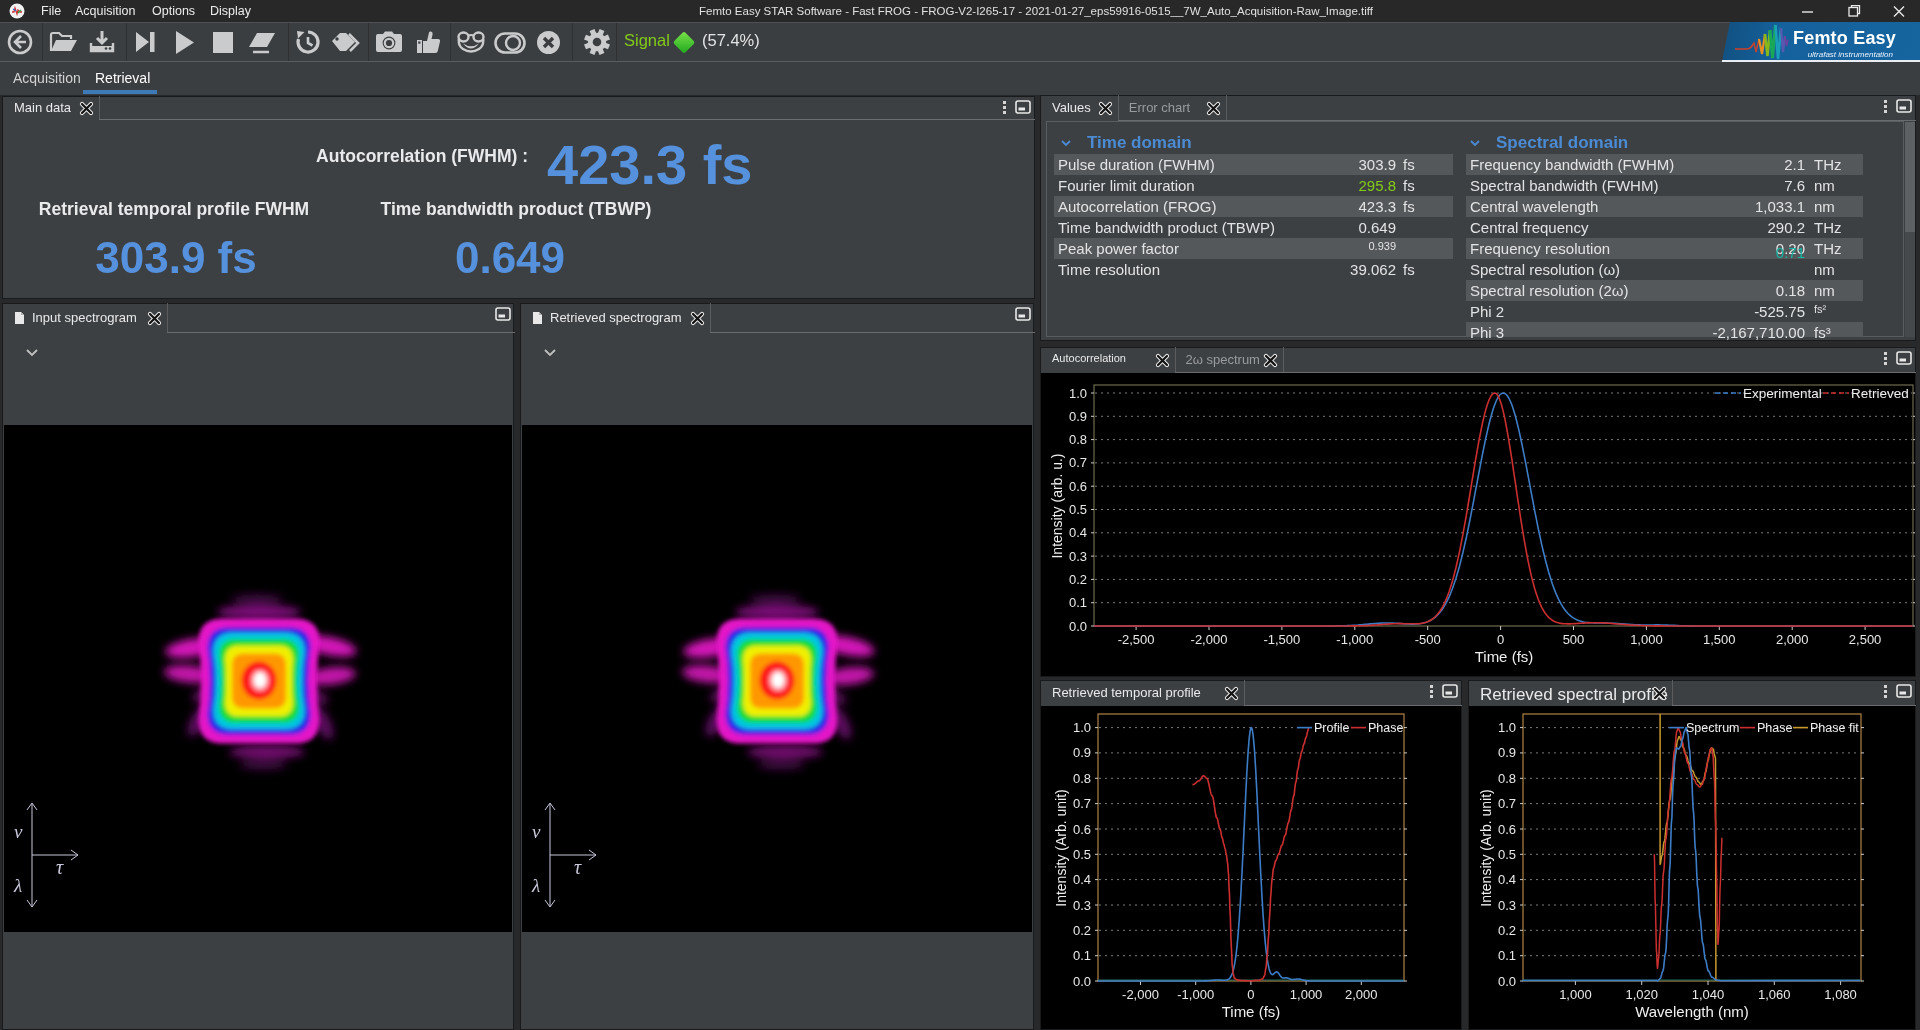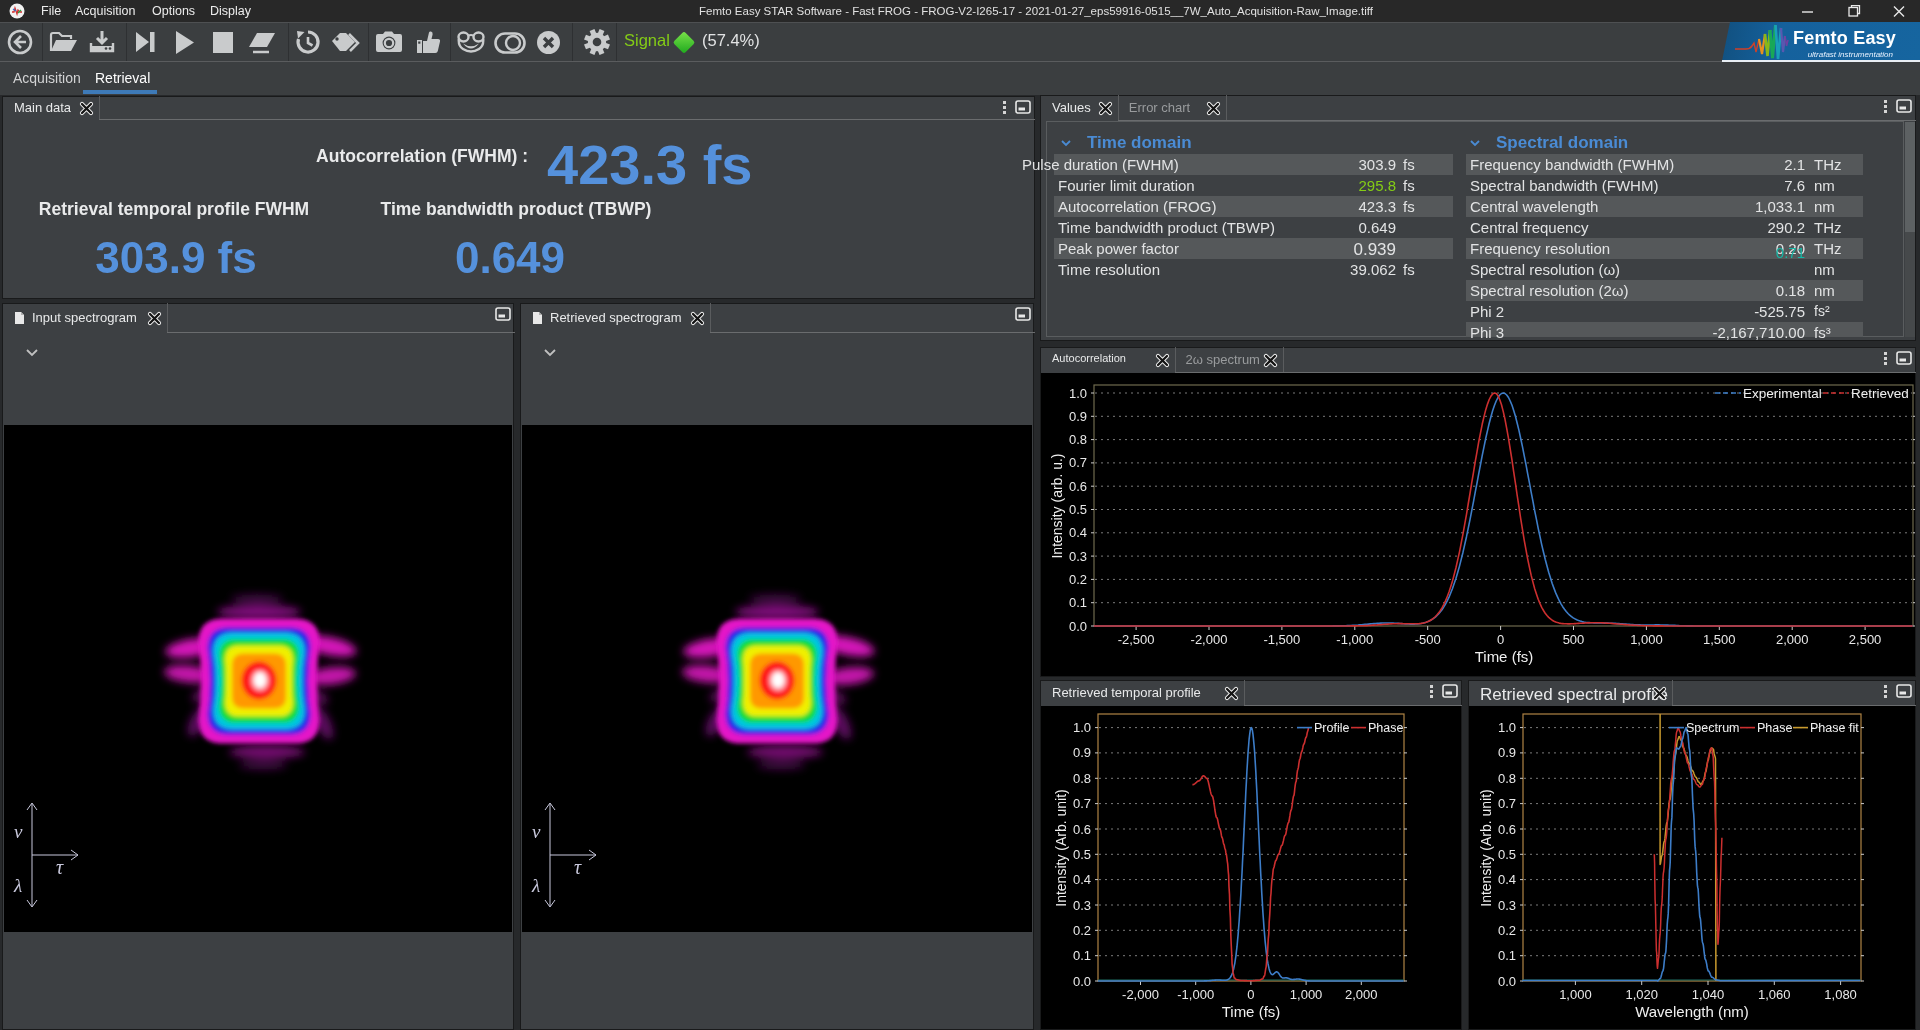--- a/index.html
+++ b/index.html
@@ -325,35 +325,35 @@
 <div class="abs" style="left:1905px;top:122px;width:10px;height:110px;background:#5d6163"></div>
 <svg class="abs" style="left:1060px;top:139px" width="12" height="8" viewBox="0 0 12 8">
     <path d="M 2 2 L 6 6 L 10 2" stroke="#4a8bd4" stroke-width="1.8" fill="none"></path>
   </svg>
 <span class="ptxt" style="left:1087px;top:133px;font-size:17px;font-weight:bold;color:#4a8bd4">Time domain</span>
 <svg class="abs" style="left:1469px;top:139px" width="12" height="8" viewBox="0 0 12 8">
     <path d="M 2 2 L 6 6 L 10 2" stroke="#4a8bd4" stroke-width="1.8" fill="none"></path>
   </svg>
 <span class="ptxt" style="left:1496px;top:133px;font-size:17px;font-weight:bold;color:#4a8bd4">Spectral domain</span>
 <div class="abs" style="left:1054px;top:154px;width:399px;height:21px;background:#55585a"></div>
-<span class="ptxt" style="left:1022px;top:156px;font-size:15px;color:#e2e3e4">Pulse duration (FWHM)</span>
+<span class="ptxt" style="left:1058px;top:156px;font-size:15px;color:#e2e3e4">Pulse duration (FWHM)</span>
 <span class="ptxt" style="left:1396px;top:156px;transform:translateX(-100%);font-size:15px;color:#e2e3e4">303.9</span>
 <span class="ptxt" style="left:1403px;top:156px;font-size:15px;color:#e2e3e4">fs</span>
 <span class="ptxt" style="left:1058px;top:177px;font-size:15px;color:#e2e3e4">Fourier limit duration</span>
 <span class="ptxt" style="left:1396px;top:177px;transform:translateX(-100%);font-size:15px;color:#84cc16">295.8</span>
 <span class="ptxt" style="left:1403px;top:177px;font-size:15px;color:#e2e3e4">fs</span>
 <div class="abs" style="left:1054px;top:196px;width:399px;height:21px;background:#55585a"></div>
 <span class="ptxt" style="left:1058px;top:198px;font-size:15px;color:#e2e3e4">Autocorrelation (FROG)</span>
 <span class="ptxt" style="left:1396px;top:198px;transform:translateX(-100%);font-size:15px;color:#e2e3e4">423.3</span>
 <span class="ptxt" style="left:1403px;top:198px;font-size:15px;color:#e2e3e4">fs</span>
 <span class="ptxt" style="left:1058px;top:219px;font-size:15px;color:#e2e3e4">Time bandwidth product (TBWP)</span>
 <span class="ptxt" style="left:1396px;top:219px;transform:translateX(-100%);font-size:15px;color:#e2e3e4">0.649</span>
 <div class="abs" style="left:1054px;top:238px;width:399px;height:21px;background:#55585a"></div>
 <span class="ptxt" style="left:1058px;top:240px;font-size:15px;color:#e2e3e4">Peak power factor</span>
-<span class="ptxt" style="left:1396px;top:240px;transform:translateX(-100%);font-size:17px;color:#e2e3e4">0.939</span>
+<span class="ptxt" style="left:1396px;top:240px;transform:translateX(-100%);font-size:11px;color:#e2e3e4">0.939</span>
 <span class="ptxt" style="left:1058px;top:261px;font-size:15px;color:#e2e3e4">Time resolution</span>
 <span class="ptxt" style="left:1396px;top:261px;transform:translateX(-100%);font-size:15px;color:#e2e3e4">39.062</span>
 <span class="ptxt" style="left:1403px;top:261px;font-size:15px;color:#e2e3e4">fs</span>
 <div class="abs" style="left:1466px;top:154px;width:397px;height:21px;background:#55585a"></div>
 <span class="ptxt" style="left:1470px;top:156px;font-size:15px;color:#e2e3e4">Frequency bandwidth (FWHM)</span>
 <span class="ptxt" style="left:1805px;top:156px;transform:translateX(-100%);font-size:15px;color:#e2e3e4">2.1</span>
 <span class="ptxt" style="left:1814px;top:156px;font-size:15px;color:#e2e3e4">THz</span>
 <span class="ptxt" style="left:1470px;top:177px;font-size:15px;color:#e2e3e4">Spectral bandwidth (FWHM)</span>
 <span class="ptxt" style="left:1805px;top:177px;transform:translateX(-100%);font-size:15px;color:#e2e3e4">7.6</span>
 <span class="ptxt" style="left:1814px;top:177px;font-size:15px;color:#e2e3e4">nm</span>
@@ -370,21 +370,21 @@
 <span class="ptxt" style="left:1814px;top:240px;font-size:15px;color:#e2e3e4">THz</span>
 <span class="ptxt" style="left:1470px;top:261px;font-size:15px;color:#e2e3e4">Spectral resolution (ω)</span>
 <span class="ptxt" style="left:1805px;top:244px;transform:translateX(-100%);font-size:15px;color:#14b8a6">0.71</span>
 <span class="ptxt" style="left:1814px;top:261px;font-size:15px;color:#e2e3e4">nm</span>
 <div class="abs" style="left:1466px;top:280px;width:397px;height:21px;background:#55585a"></div>
 <span class="ptxt" style="left:1470px;top:282px;font-size:15px;color:#e2e3e4">Spectral resolution (2ω)</span>
 <span class="ptxt" style="left:1805px;top:282px;transform:translateX(-100%);font-size:15px;color:#e2e3e4">0.18</span>
 <span class="ptxt" style="left:1814px;top:282px;font-size:15px;color:#e2e3e4">nm</span>
 <span class="ptxt" style="left:1470px;top:303px;font-size:15px;color:#e2e3e4">Phi 2</span>
 <span class="ptxt" style="left:1805px;top:303px;transform:translateX(-100%);font-size:15px;color:#e2e3e4">-525.75</span>
-<span class="ptxt" style="left:1814px;top:303px;font-size:14px;color:#e2e3e4">fs²</span>
+<span class="ptxt" style="left:1814px;top:303px;font-size:11px;color:#e2e3e4">fs²</span>
 <div class="abs" style="left:1466px;top:322px;width:397px;height:15px;background:#55585a"></div>
 <span class="ptxt" style="left:1470px;top:324px;font-size:15px;color:#e2e3e4">Phi 3</span>
 <span class="ptxt" style="left:1805px;top:324px;transform:translateX(-100%);font-size:15px;color:#e2e3e4">-2,167,710.00</span>
 <span class="ptxt" style="left:1814px;top:324px;font-size:15px;color:#e2e3e4">fs³</span>
 <div class="panel" style="left:1040px;top:347px;width:876px;height:330px"></div>
 <span class="ptxt" style="left:1052px;top:352.0px;font-size:11px;color:#e8e9ea">Autocorrelation</span>
 <svg style="position:absolute;left:1154.5px;top:352.5px" width="15" height="15" viewBox="0 0 15 15">
     <path d="M 3 3 L 12 12 M 12 3 L 3 12" stroke="#f0f0f0" stroke-width="4.2" stroke-linecap="round"></path>
     <path d="M 3 3 L 12 12 M 12 3 L 3 12" stroke="#141414" stroke-width="2.3" stroke-linecap="round"></path>
   </svg>

